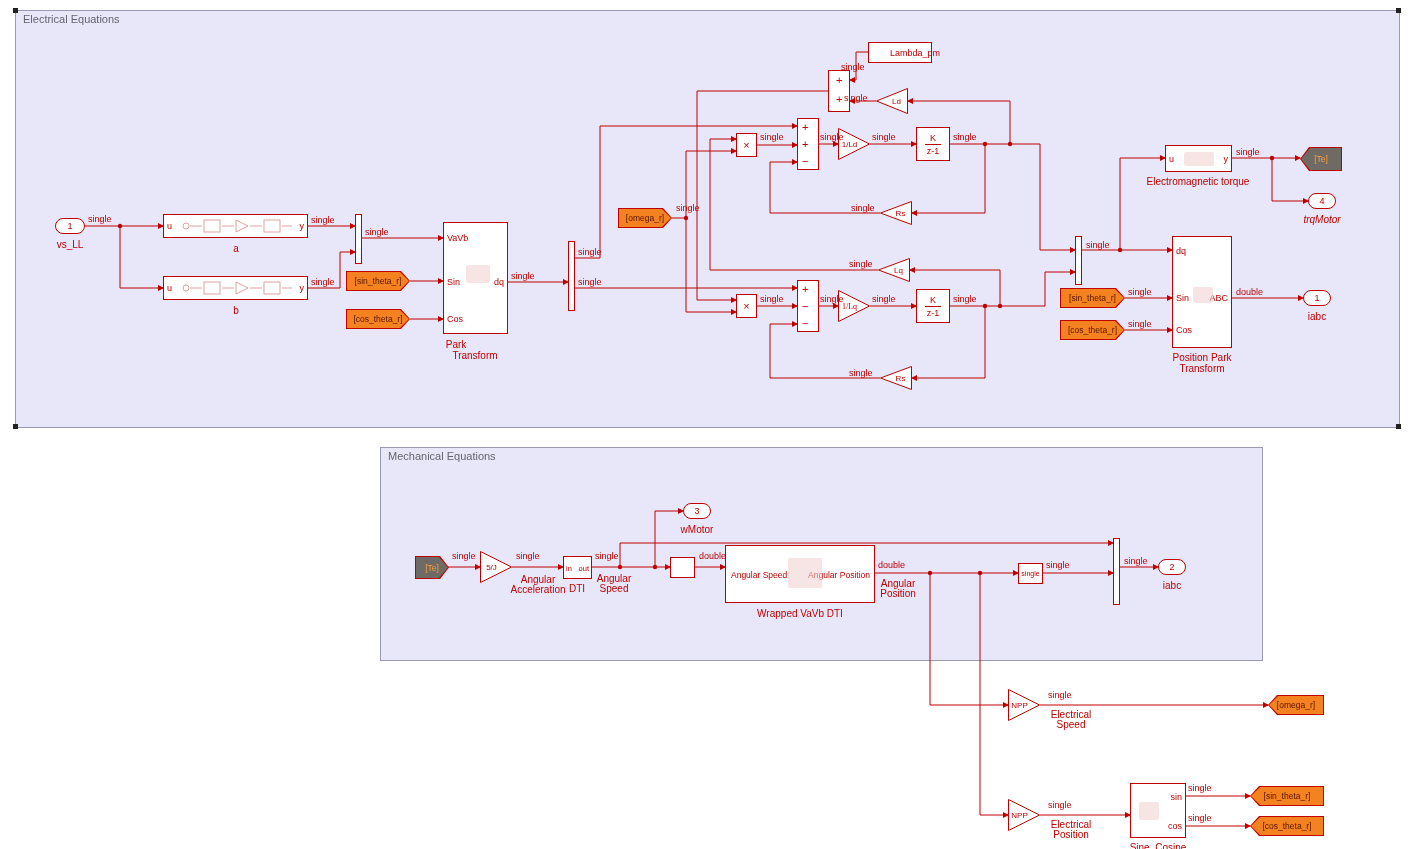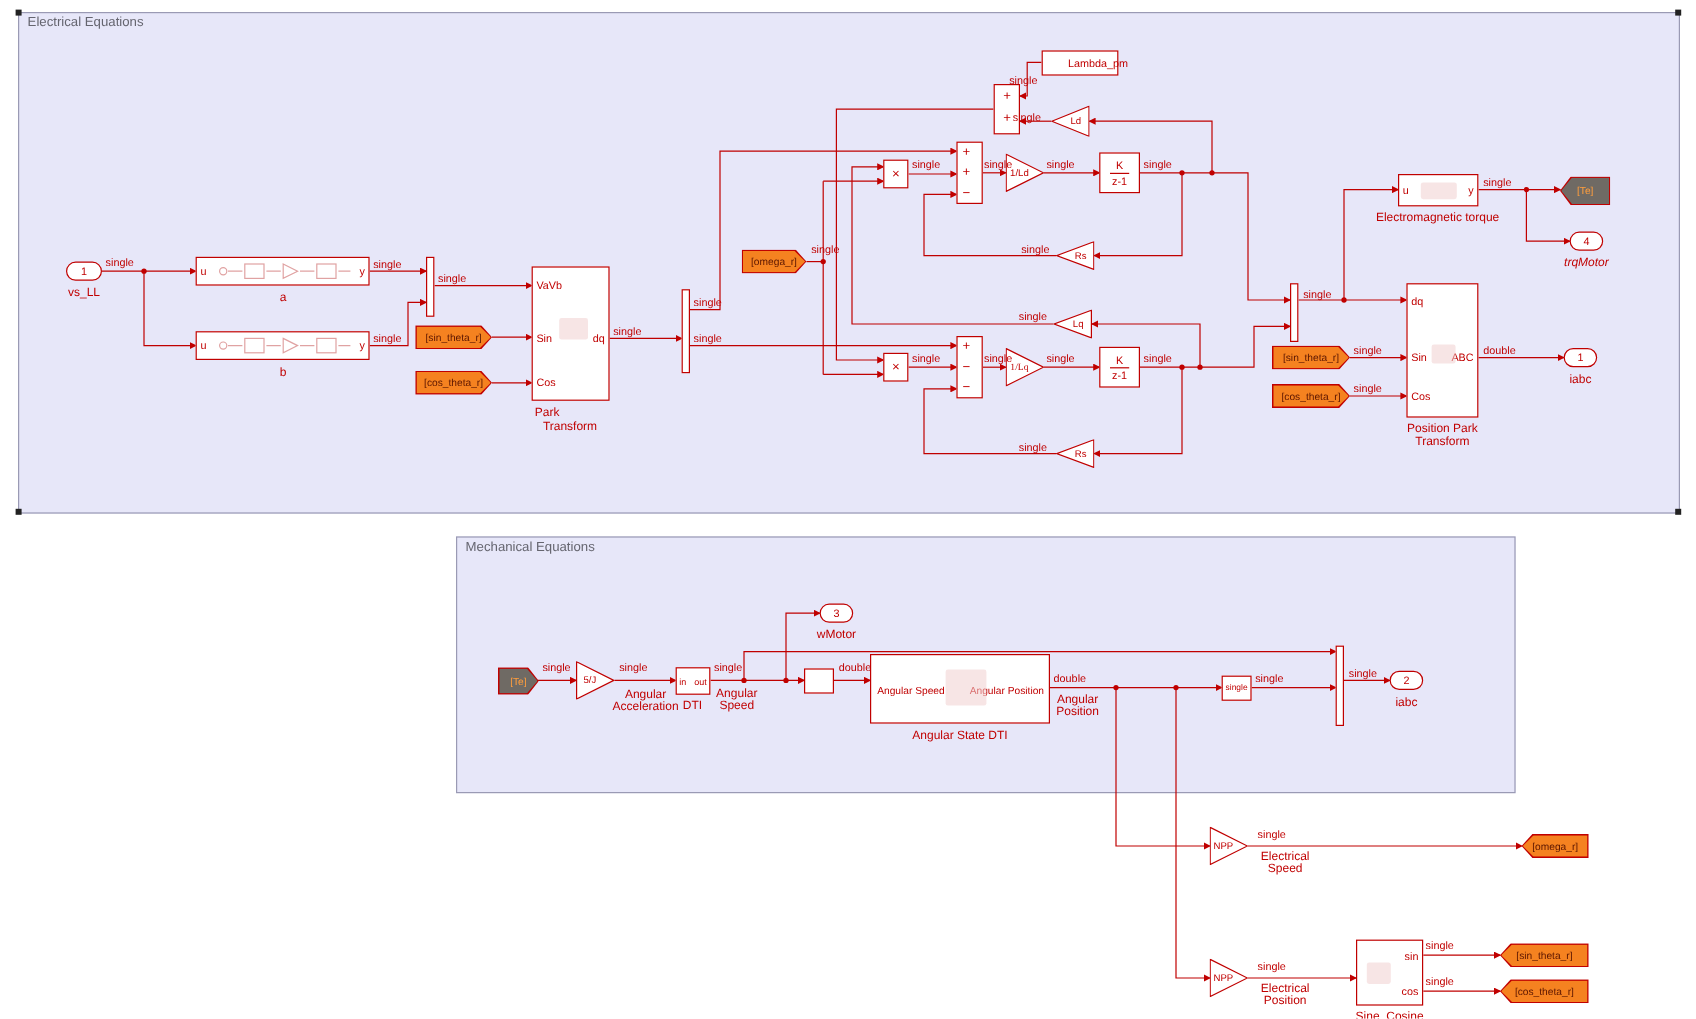--- a/index.html
+++ b/index.html
@@ -344,21 +344,21 @@
   <div class="oval" style="left:683px;top:503px;width:28px;height:16px;">
       <span>3</span>
     </div>
   <div class="cap" style="left:697px;top:524px;">wMotor</div>
 
   <div class="blk" style="left:725px;top:545px;width:150px;height:58px;">
     <span class="port-txt" style="left:5px;top:24px;font-size:8.5px;">Angular Speed</span>
     <span class="port-txt" style="right:4px;top:24px;font-size:8.5px;">Angular Position</span>
     <div class="wm" style="left:62px;top:12px;width:34px;height:30px;"></div>
   </div>
-  <div class="cap" style="left:800px;top:608px;">Angular State DTI</div>
+  <div class="cap" style="left:800px;top:608px;">Wrapped VaVb DTI</div>
   <div class="cap" style="left:898px;top:578px;">Angular</div>
   <div class="cap" style="left:898px;top:588px;">Position</div>
 
   <div class="blk" style="left:1018px;top:563px;width:25px;height:21px;">
     <div class="dtc-txt">single</div>
   </div>
 
   <div class="mux" style="left:1113px;top:538px;height:67px;"></div>
 
   <div class="oval" style="left:1158px;top:559px;width:28px;height:16px;">

